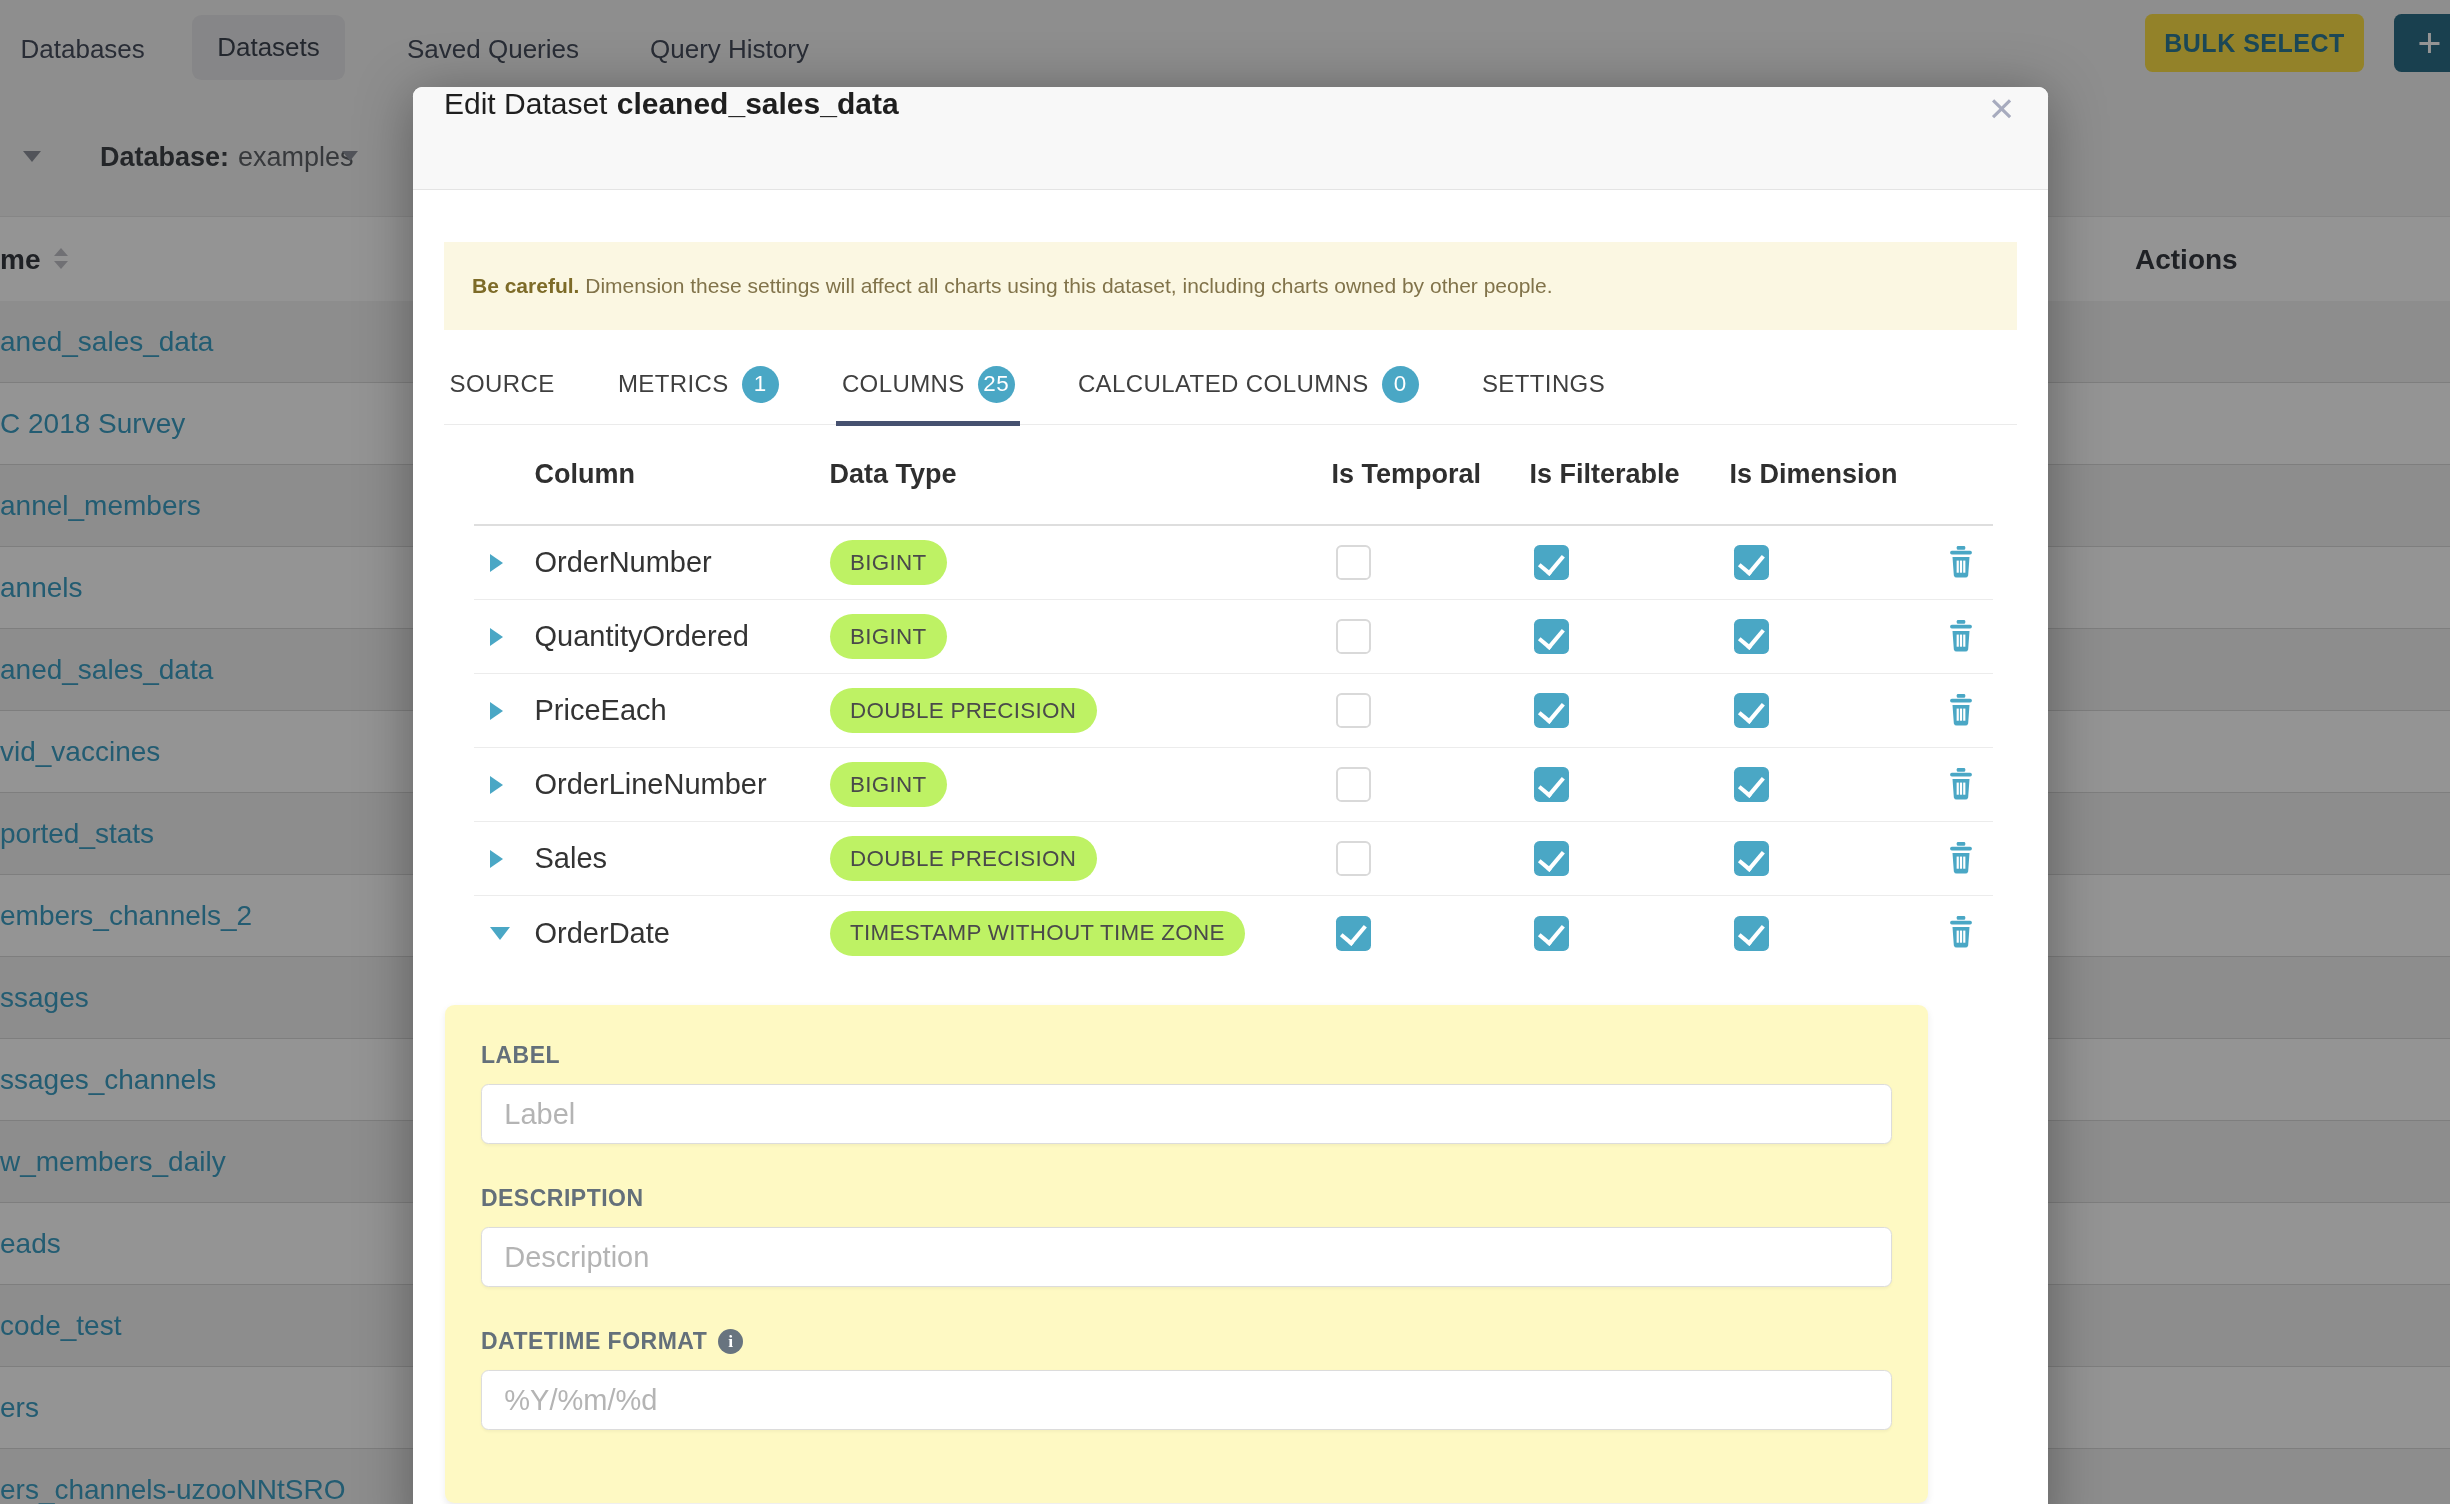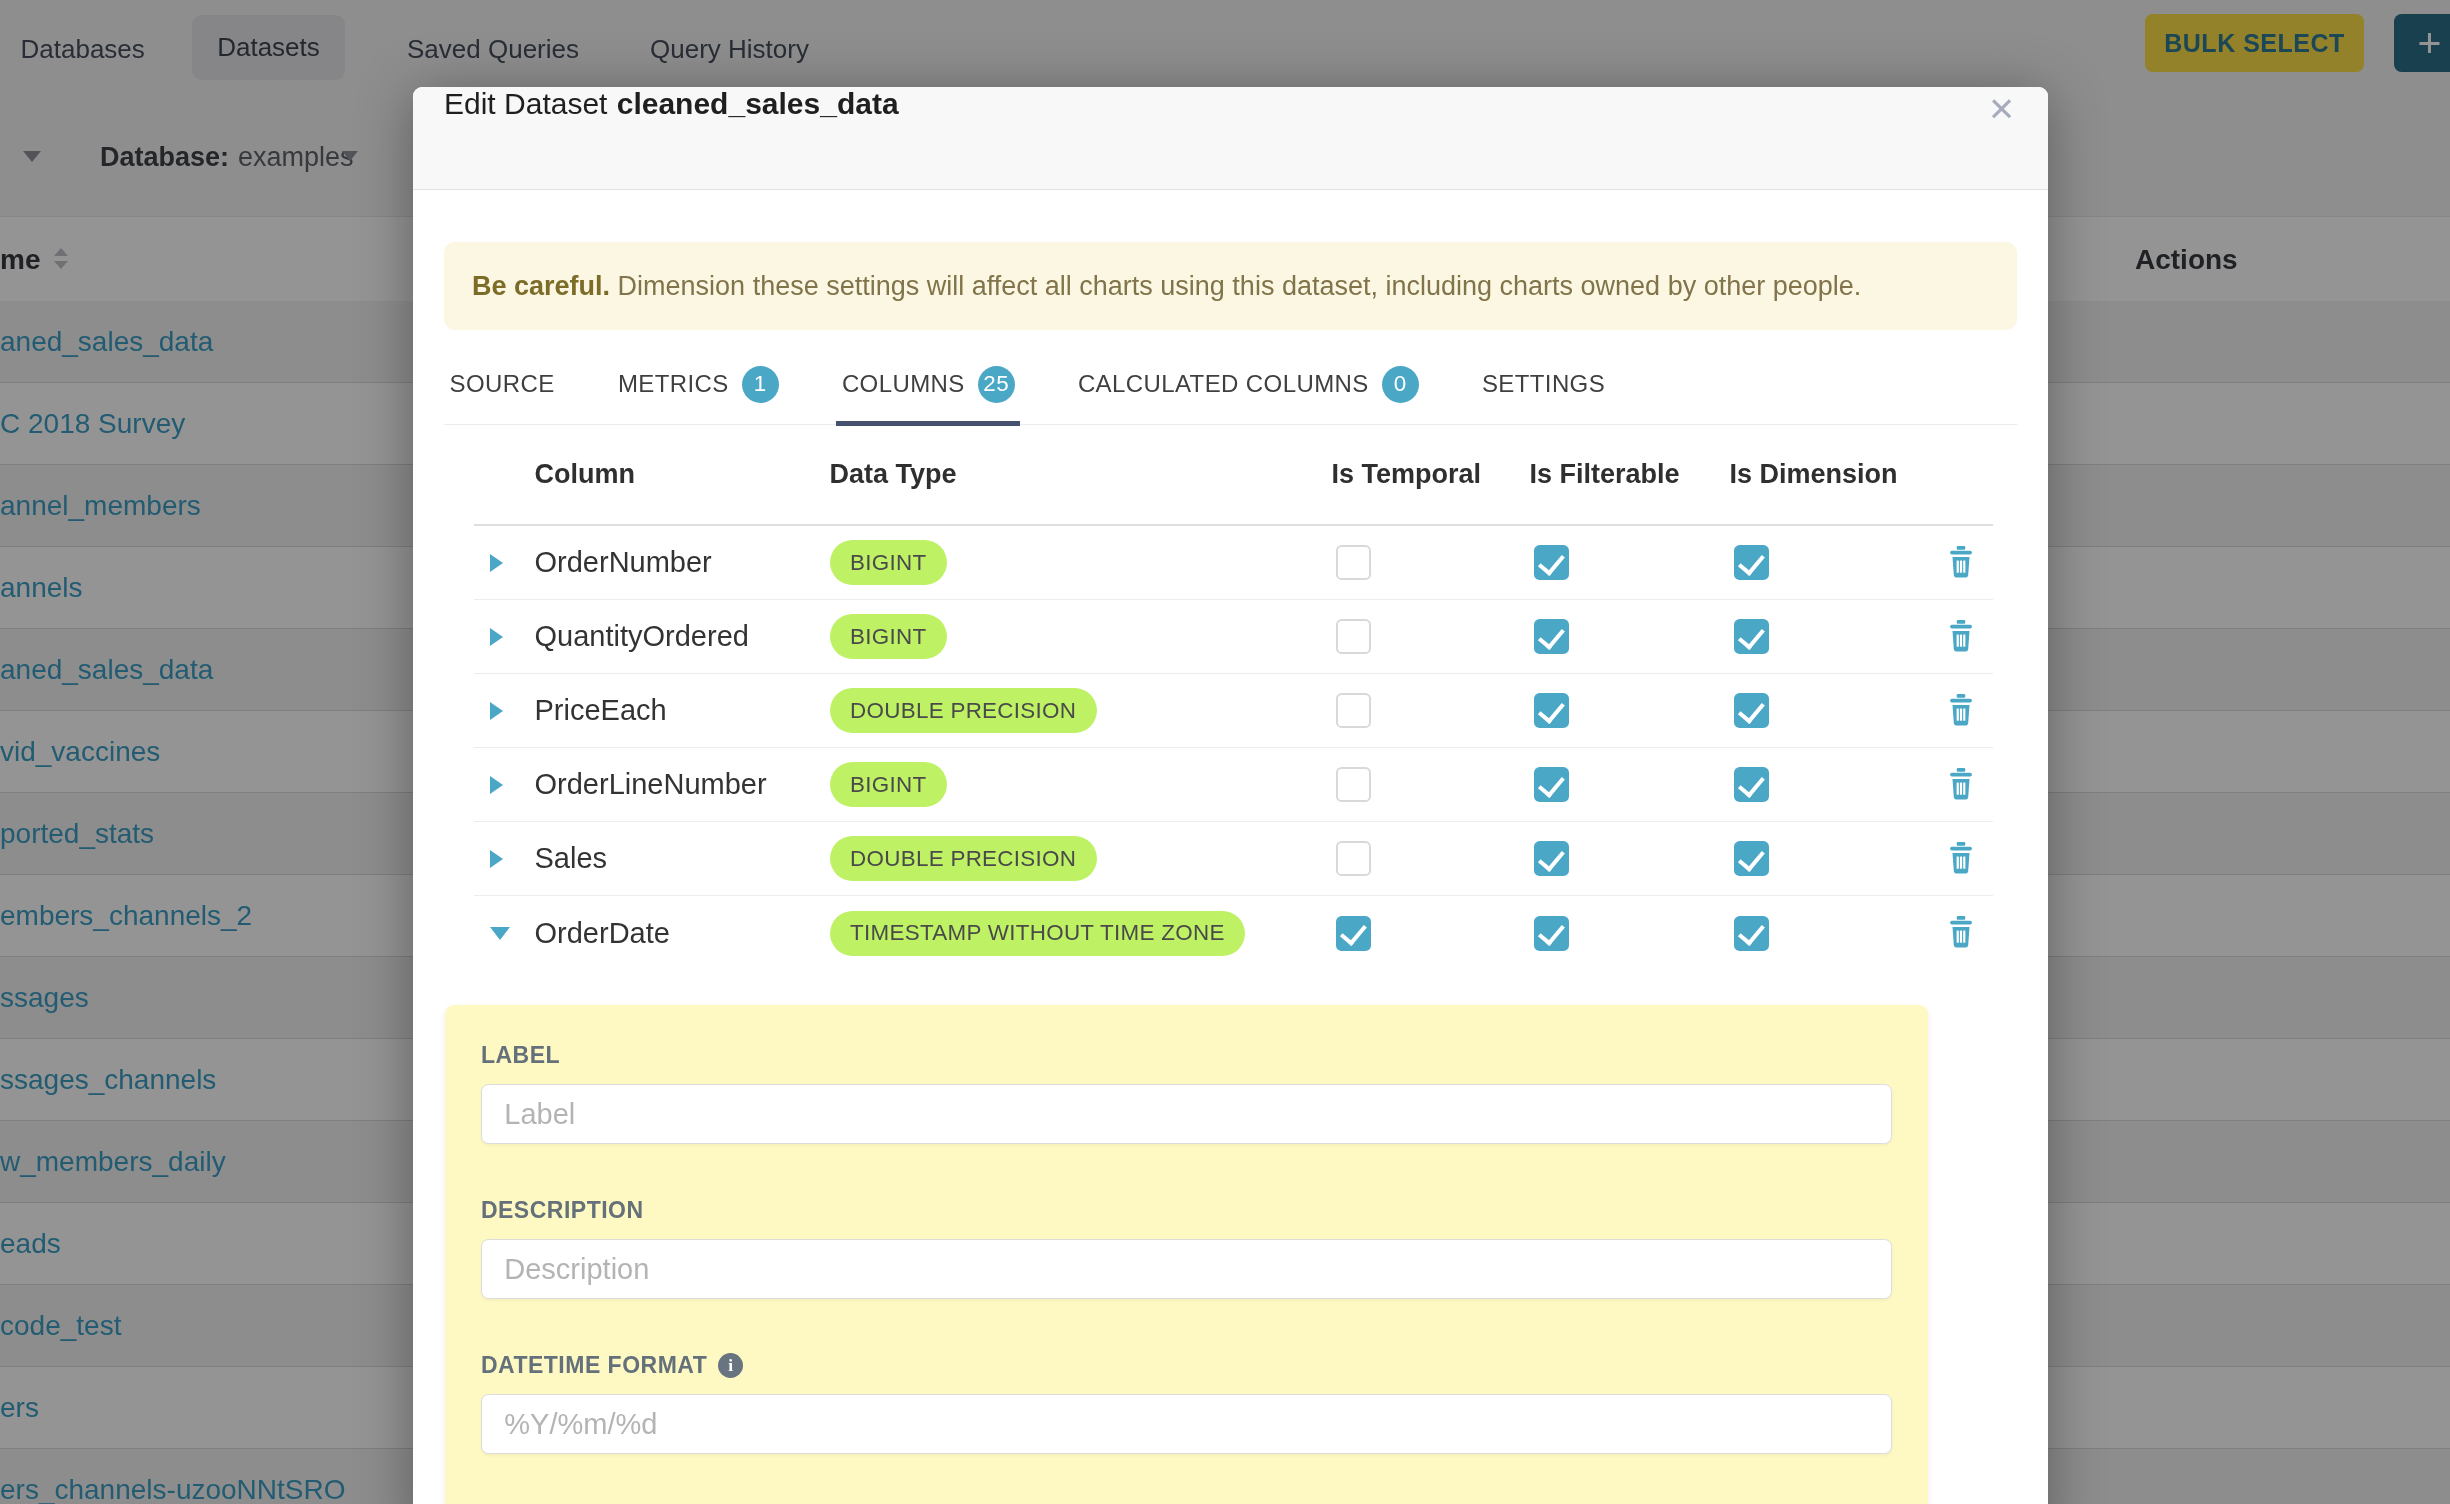--- a/index.html
+++ b/index.html
@@ -44,22 +44,22 @@
 
   
   .modal{position:absolute;left:413px;top:87px;width:1635px;height:1454px;background:#fff;border-radius:9.3px;
          box-shadow:0 7.5px 56px rgba(0,0,0,.35);}
   .modal-header{height:103px;background:#f8f8f8;border-bottom:1.9px solid #e4e4e4;border-radius:9.3px 9.3px 0 0;
                 display:flex;align-items:flex-start;padding:0 34px 0 31px;}
   .modal-title{font-size:30px;color:#1f1f1f;}
   .modal-title b{margin-left:9.3px;}
   .close-x{margin-left:auto;font-size:43px;color:#a7abbe;line-height:1;}
   .modal-body{padding:0 31px;}
-  .warning{margin-top:52px;height:88px;background:var(--warning-bg);border-radius:11px;display:flex;align-items:center;
-           padding:0 28px;font-size:27px;}
+  .warning{margin-top:52px;height:88px;background:var(--warning-bg);border-radius:0;display:flex;align-items:center;
+           padding:0 28px;font-size:21px;}
   .warning .wb{font-weight:bold;color:var(--warning-bold);white-space:pre;}
   .warning .wt{color:var(--warning-text);white-space:pre-wrap;}
   .tabs{margin-top:15px;display:flex;gap:52px;border-bottom:1.9px solid #ebebeb;}
   .tab{display:flex;align-items:center;gap:13px;font-size:24px;color:#3f3f3f;letter-spacing:0.4px;
        padding:20.5px 5.6px 18.6px 5.6px;border-bottom:5.6px solid transparent;margin-bottom:-1.9px;}
   .tab.active{border-bottom-color:var(--tab-underline);}
   .badge{min-width:37px;height:37px;border-radius:18.6px;background:var(--accent);color:#fff;font-size:22.4px;
          display:flex;align-items:center;justify-content:center;padding:0 5.6px;}
   .cols-table{margin-left:30px;width:1519px;}
   .tgrid{display:grid;grid-template-columns:53px 295px 502px 198px 200px 207px 64px;align-items:center;}
@@ -76,21 +76,21 @@
   .cb-cell{padding-left:12px;}
   .checkbox{width:35px;height:35px;border-radius:5.6px;position:relative;}
   .checkbox.on{background:var(--accent);}
   .checkbox.on::after{content:"";position:absolute;left:10.3px;top:4.7px;width:11.2px;height:19.6px;
         border-right:4.7px solid #fff;border-bottom:4.7px solid #fff;transform:rotate(40deg);}
   .checkbox.off{background:#fff;border:2.8px solid #d9d9d9;}
   .trash-cell{display:flex;justify-content:center;}
   .trash-cell svg{fill:var(--accent);}
   .editor-card{margin:35px 89px 0 0.9px;background:#fef9c3;border-radius:9.3px;padding:37px 36px 73px 36px;
                box-shadow:0 3.7px 7.5px rgba(0,0,0,0.08);}
-  .field{margin-top:53px;}
+  .field{margin-top:41px;}
   .field:first-child{margin-top:0;}
   .field-label{font-size:23px;font-weight:bold;color:#64707a;letter-spacing:0.5px;display:flex;align-items:center;gap:11.2px;}
   .info-icon{width:25px;height:25px;border-radius:50%;background:#68747f;color:#fff;font-size:17.7px;font-weight:bold;
              display:flex;align-items:center;justify-content:center;font-family:"Liberation Serif",serif;}
   .field input{margin-top:15px;width:100%;height:60px;background:#fff;border:1.9px solid #dcdcdc;border-radius:7.5px;
                padding:0 22.4px;font-size:29px;color:#555;font-family:"Liberation Sans",sans-serif;outline:none;
                box-shadow:0 1.9px 2.8px rgba(0,0,0,0.04);}
   .field input::placeholder{color:#b4b4b4;}
 </style>
 </head>

